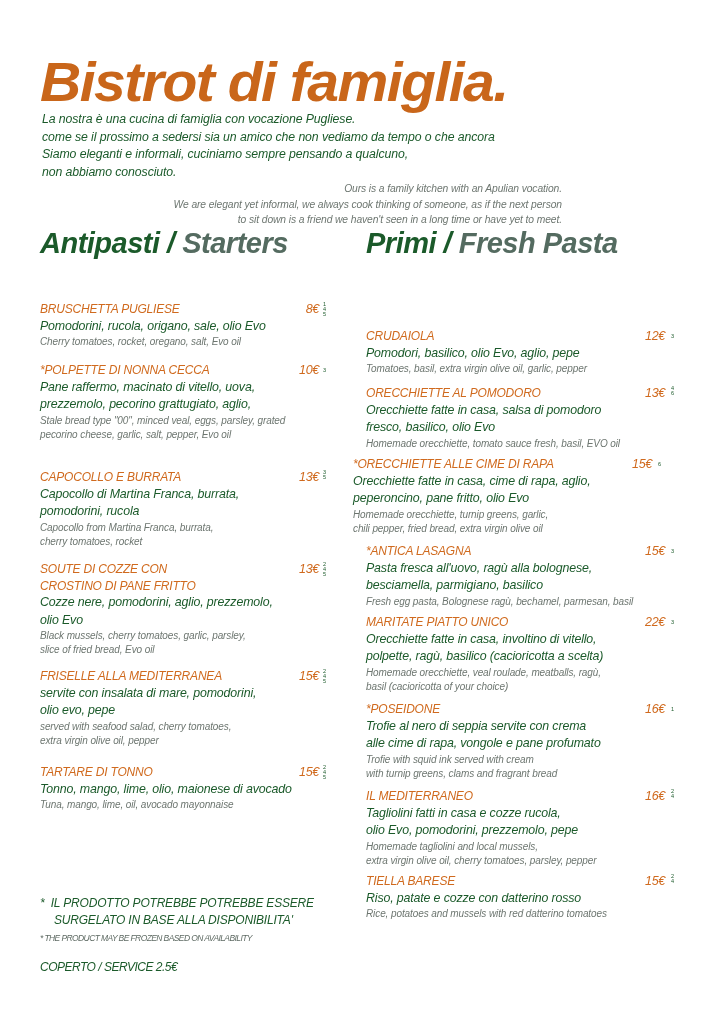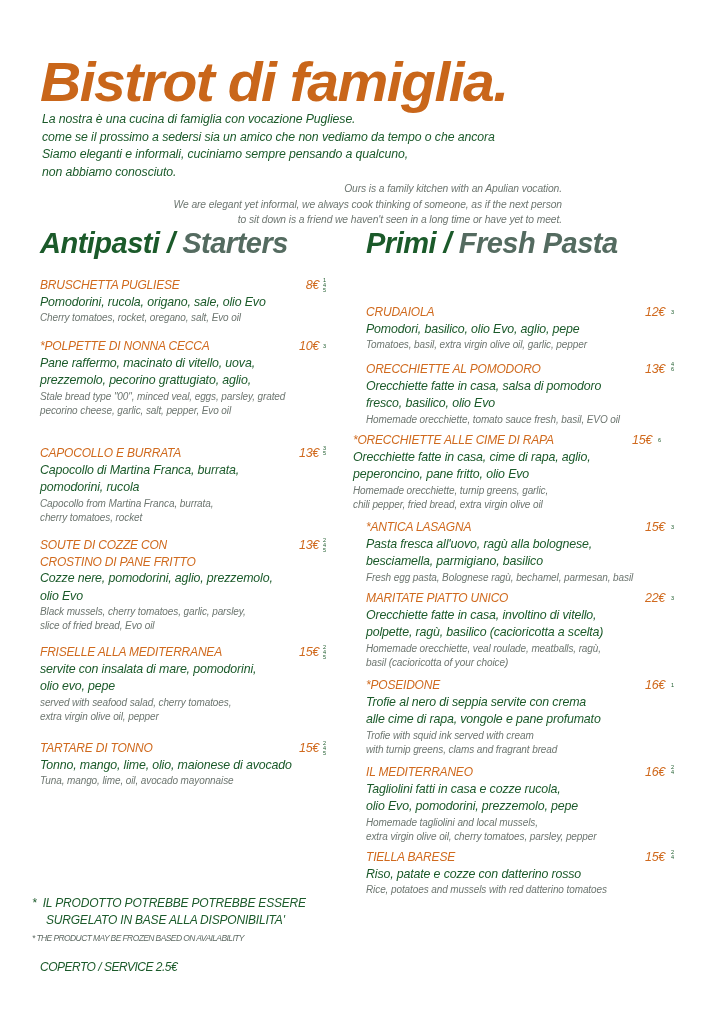--- a/index.html
+++ b/index.html
@@ -18,38 +18,38 @@
   .intro-it { color: #1B5A2A; font-style: italic; font-size: 12.3px; line-height: 17.6px; letter-spacing: -0.1px; }
   .intro-en { color: #6D7670; font-style: italic; font-size: 10.3px; line-height: 15.3px; letter-spacing: -0.1px; text-align: right; }
 
   .section-title {
     position: absolute; font-weight: bold; font-style: italic;
     font-size: 29px; line-height: 34px; letter-spacing: -0.5px;
   }
   .section-title .it { color: #1B5A2A; }
   .section-title .sep { color: #1B5A2A; }
   .section-title .en { color: #546B60; }
-  .item { position: absolute; width: 290px; }
+  .item { position: absolute; width: 290px; margin-top: 24px; }
   .item-name {
     color: #D06A1E; font-style: italic; font-size: 12px; line-height: 16.5px;
     letter-spacing: -0.2px; text-transform: uppercase;
   }
   .item-desc { color: #1B5A2A; font-style: italic; font-size: 12.4px; line-height: 17.5px; letter-spacing: -0.15px; }
   .item-en { color: #6D7670; font-style: italic; font-size: 10px; line-height: 14.2px; letter-spacing: -0.1px; }
   .price {
     position: absolute; top: 0; color: #D06A1E; font-style: italic;
     font-size: 12.5px; line-height: 16px; text-align: right; letter-spacing: -0.3px;
   }
   .allergens {
     position: absolute; top: 1px; color: #1B5A2A; font-size: 5.5px; line-height: 5.2px;
     width: 8px; text-align: left;
   }
   .allergens span { display: block; }
 
-  .footnote { position: absolute; left: 32px; top: 895px; }
+  .footnote { position: absolute; left: 40px; top: 895px; }
   .footnote-it { color: #1B5A2A; font-style: italic; font-size: 12px; line-height: 17px; letter-spacing: -0.2px; text-transform: uppercase; }
   .footnote-it .indent { padding-left: 14px; display: block; }
   .footnote-en { color: #5E6A63; font-style: italic; font-size: 8.5px; line-height: 14px; letter-spacing: -0.6px; margin-top: 2px; }
   .coperto { position: absolute; left: 40px; top: 960px; font-style: italic; font-size: 12px; letter-spacing: -0.5px; }
   .coperto .it { color: #1B5A2A; }
   .coperto .en { color: #1B5A2A; font-weight: normal; }
 </style>
 </head>
 <body>
 

